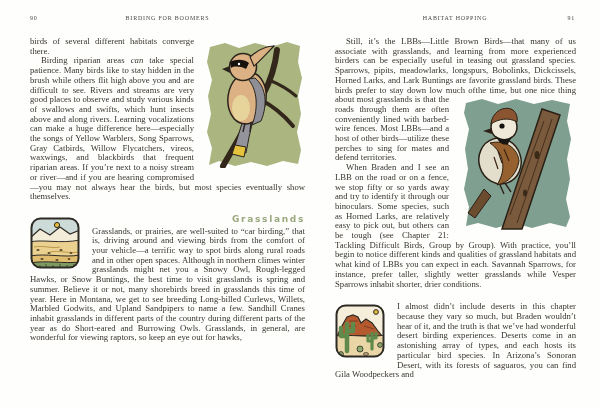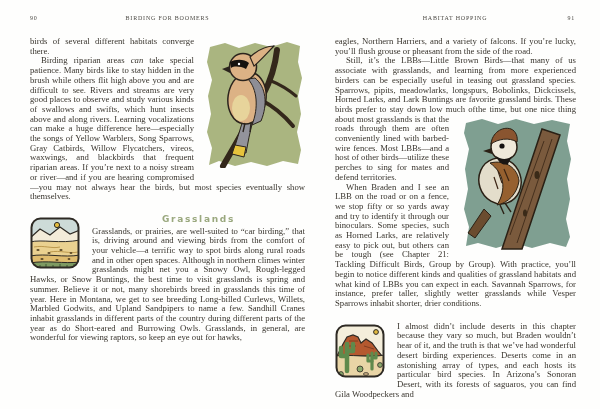--- a/index.html
+++ b/index.html
@@ -14,21 +14,21 @@
   .page-left{left:30px;width:275px;}
   .page-right{left:335px;width:241px;}
   .para{margin:0;}
   .indent{text-indent:11px;}
   .ill{display:block;}
   .ill-waxwing{float:right;width:102px;height:128px;margin:3px 0 6px 9px;}
   .ill-sparrow{float:right;width:118px;height:134px;margin:2px 0 6px 9px;}
   .section{margin-top:13px;}
   .section-icon{float:left;width:50px;margin:2px 12px 3px 0;}
   .sect-head{margin:0 0 2px 0;font-family:"DejaVu Sans",sans-serif;font-weight:bold;
-             font-size:9px;letter-spacing:1.7px;color:#9aa87e;text-align:center;}
+             font-size:9px;letter-spacing:1.7px;color:#9aa87e;text-align:right;}
   svg{display:block;}
 </style>
 </head>
 <body>
 
 <div class="spread">
 
   <div class="runhead rh-left-num">90</div>
   <div class="runhead rh-left-title">BIRDING FOR BOOMERS</div>
   <div class="runhead rh-right-title">HABITAT HOPPING</div>
@@ -90,21 +90,20 @@
           <rect x="1.5" y="1.5" width="47" height="49" rx="9" fill="none" stroke="#2e2a24" stroke-width="2"></rect>
         </svg>
       </div>
       <h3 class="sect-head">Grasslands</h3>
       <p class="para">Grasslands, or prairies, are well-suited to “car birding,” that is, driving around and viewing birds from the comfort of your vehicle—a terrific way to spot birds along rural roads and in other open spaces. Although in northern climes winter grasslands might net you a Snowy Owl, Rough-legged Hawks, or Snow Buntings, the best time to visit grasslands is spring and summer. Believe it or not, many shorebirds breed in grasslands this time of year. Here in Montana, we get to see breeding Long-billed Curlews, Willets, Marbled Godwits, and Upland Sandpipers to name a few. Sandhill Cranes inhabit grasslands in different parts of the country during different parts of the year as do Short-eared and Burrowing Owls. Grasslands, in general, are wonderful for viewing raptors, so keep an eye out for hawks,</p>
     </div>
   </div>
 
   <div class="page page-right">
 
-    <p class="para">eagles, Northern Harriers, and a variety of falcons. If you’re lucky, you’ll flush grouse or pheasant from the side of the road.</p>
 
     <p class="para indent"><span>Still, it’s the LBBs—Little Brown Birds—that many of us associate with grasslands, and learning from more experienced birders can be especially useful in teasing out grassland species. Sparrows, pipits, meadowlarks, longspurs, Bobolinks, Dickcissels, Horned Larks, and Lark Buntings are favorite grassland birds. These birds prefer to stay down low much of</span><span class="ill ill-sparrow">
           <svg viewBox="0 0 118 134" width="118" height="134">
         <path d="M8,6 L24,2 L40,7 L58,2 L76,7 L94,3 L112,7 L109,24 L113,42 L109,62 L112,82 L108,102 L112,120 L108,130 L92,126 L74,131 L56,126 L38,131 L20,126 L8,129 L11,110 L6,92 L10,72 L7,52 L11,32 L6,16 Z" fill="#7f9f91"></path>
         <path d="M44,132 L84,12 L102,18 L64,132 Z" fill="#7a5a3d" stroke="#2a2015" stroke-width="1.5"></path>
         <path d="M52,118 L86,24 M59,126 L94,22" stroke="#46301d" stroke-width="1"></path>
         <ellipse cx="79" cy="58" rx="2.5" ry="4" fill="#3a2a18"></ellipse>
         <ellipse cx="67" cy="96" rx="2" ry="3.5" fill="#3a2a18"></ellipse>
         <path d="M26,92 L10,116 L17,121 L33,99 Z" fill="#6b4c2f" stroke="#2a2015" stroke-width="1"></path>
         <ellipse cx="42" cy="64" rx="21" ry="23" transform="rotate(-18 42 64)" fill="#e3ddcb" stroke="#2a2015" stroke-width="1.5"></ellipse>

